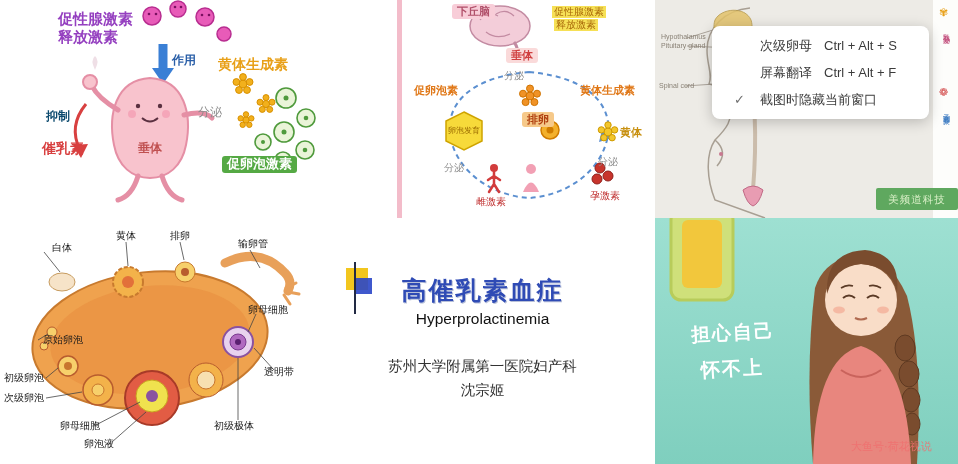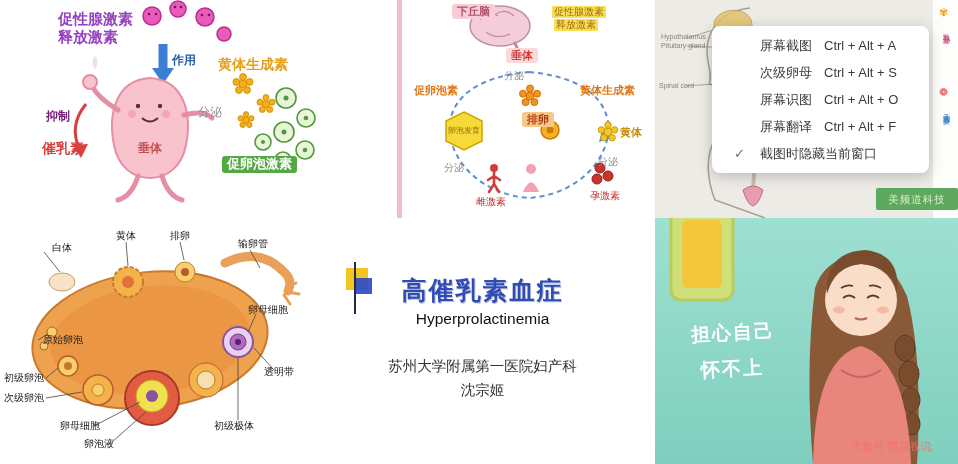--- a/index.html
+++ b/index.html
@@ -101,21 +101,21 @@
           <circle cx="284" cy="132" r="2.5"></circle>
         <circle cx="305" cy="150" r="2.3"></circle>
           <circle cx="283" cy="160" r="2"></circle>
           <circle cx="263" cy="142" r="2"></circle>
       </g>
     </svg>
     <span class="lbl" style="left:58px;top:10px;color:#9540c0;font-weight:bold;font-size:15px;">促性腺激素</span>
     <span class="lbl" style="left:58px;top:28px;color:#9540c0;font-weight:bold;font-size:15px;">释放激素</span>
     <span class="lbl" style="left:172px;top:54px;color:#2a5fa8;font-weight:bold;font-size:12px;">作用</span>
     <span class="lbl" style="left:218px;top:56px;color:#e8a018;font-weight:bold;font-size:14px;">黄体生成素</span>
-    <span class="lbl" style="left:46px;top:110px;color:#701a75;font-size:12px;font-weight:bold;">抑制</span>
+    <span class="lbl" style="left:46px;top:110px;color:#0c4a6e;font-size:12px;font-weight:bold;">抑制</span>
     <span class="lbl" style="left:42px;top:140px;color:#d84040;font-size:14px;font-weight:bold;">催乳素</span>
     <span class="lbl" style="left:138px;top:142px;color:#c05050;font-size:12px;font-weight:bold;">垂体</span>
     <span class="lbl" style="left:198px;top:106px;color:#8a8a8a;font-size:12px;">分泌</span>
     <span class="lbl pill" style="left:222px;top:156px;background:#55a944;color:#fff;font-size:13px;font-weight:bold;">促卵泡激素</span>
   </div>
 
   <div style="position:absolute;left:397px;top:0;width:5px;height:218px;background:#f3bcca;"></div>
 
   <div class="panel" style="left:402px;top:0;width:253px;height:218px;background:#fff;">
     <svg width="253" height="218" viewBox="0 0 253 218">
@@ -200,27 +200,21 @@
 
   <div class="side-strip">
     <span class="lbl" style="left:6px;top:6px;color:#e8a018;font-size:11px;">✾</span>
     <span class="lbl vtext" style="left:9px;top:28px;color:#c04878;">乳腺分泌</span>
     <span class="lbl" style="left:6px;top:86px;color:#d04040;font-size:11px;">❁</span>
     <span class="lbl vtext" style="left:9px;top:108px;color:#3878c0;">子宫和卵巢</span>
   </div>
 
   <div class="menu">
     <div class="menu-item">
-      <span>屏幕截图</span><span class="shortcut">Ctrl + Alt + A</span>
-    </div>
-    <div class="menu-item">
       <span>次级卵母</span><span class="shortcut">Ctrl + Alt + S</span>
-    </div>
-    <div class="menu-item">
-      <span>屏幕识图</span><span class="shortcut">Ctrl + Alt + O</span>
     </div>
     <div class="menu-item">
       <span>屏幕翻译</span><span class="shortcut">Ctrl + Alt + F</span>
     </div>
     <div class="menu-item">
       <span class="menu-check-glyph">✓</span>
       <span>截图时隐藏当前窗口</span>
     </div>
   </div>
 

